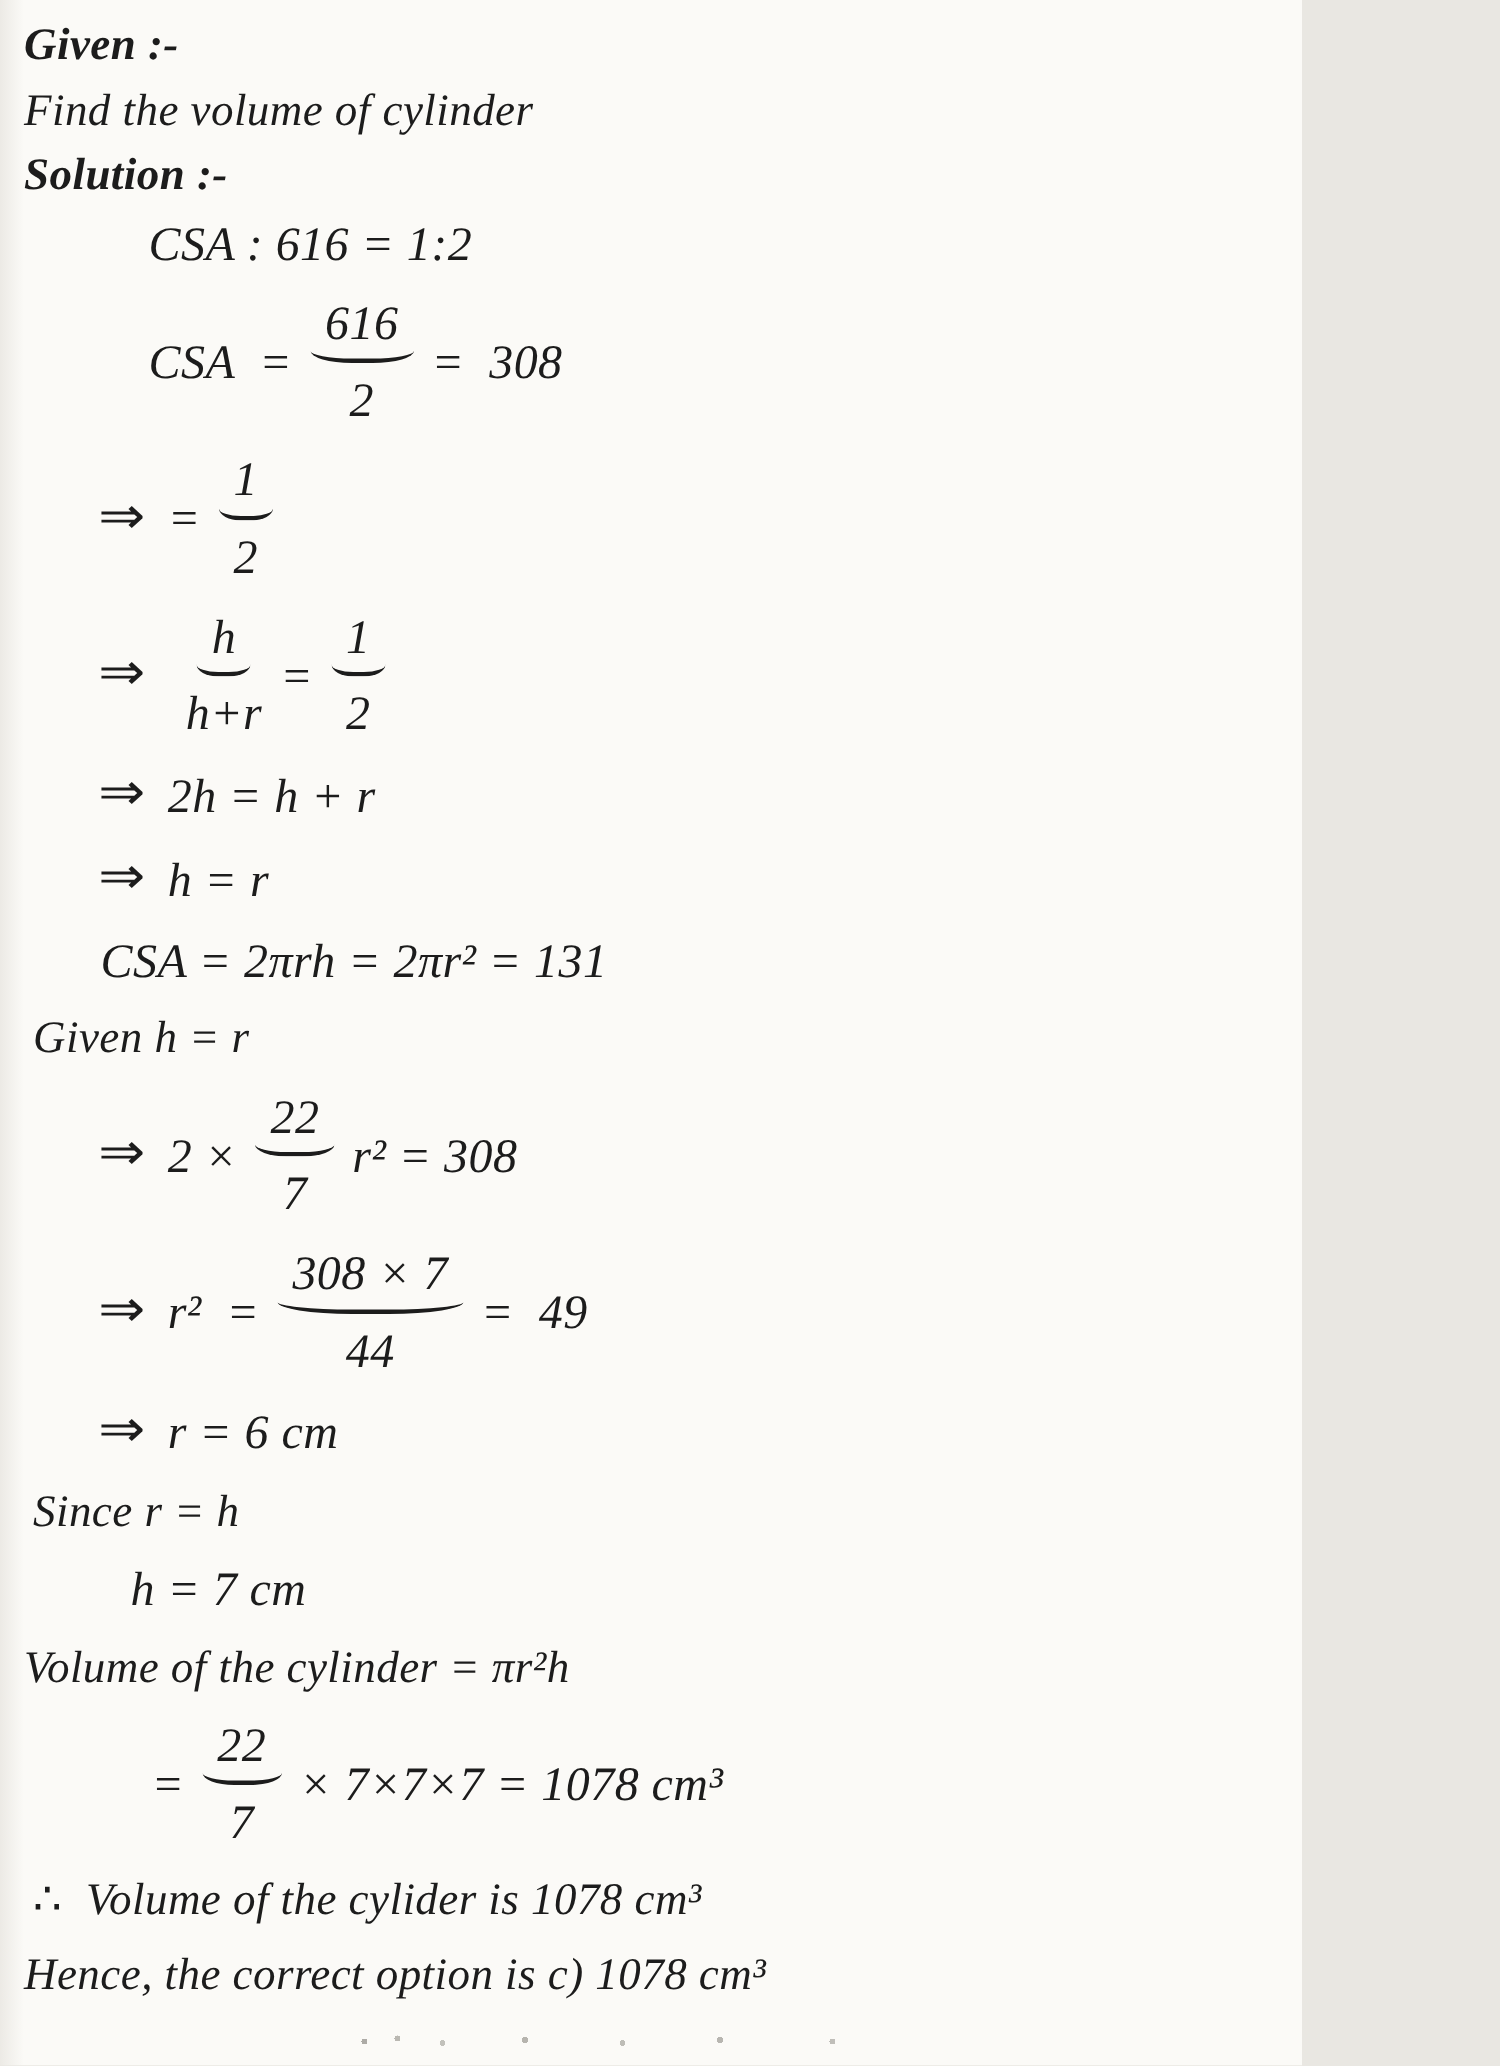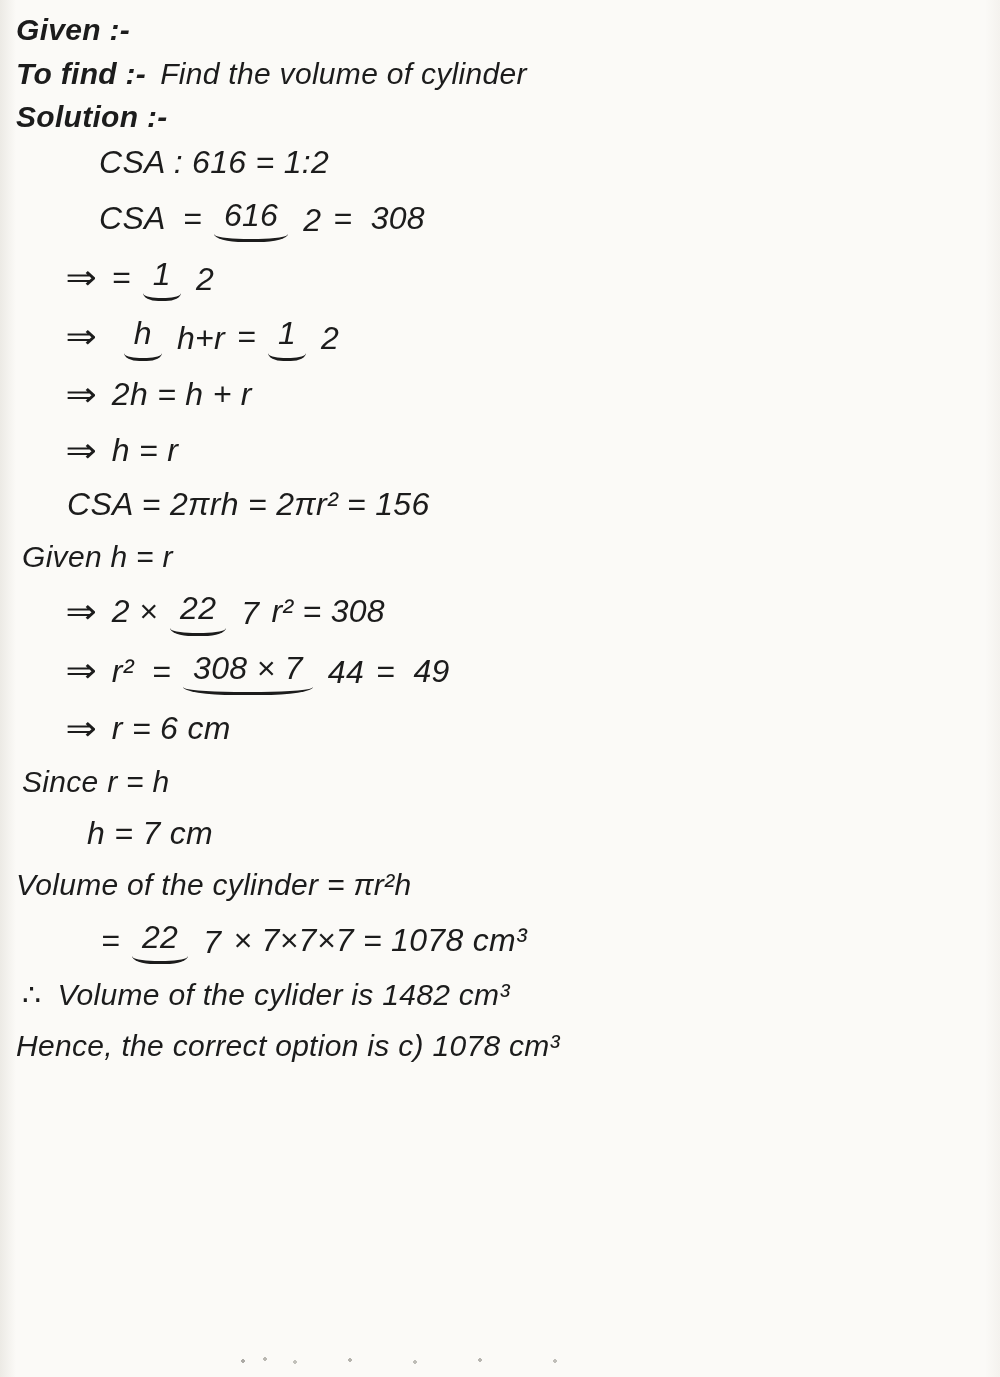--- a/index.html
+++ b/index.html
@@ -5,26 +5,26 @@
   html, body {
     margin: 0;
     padding: 0;
     width: 1000px;
     height: 1377px;
     overflow: hidden;
     background: #e9e7e2;
   }
   .sheet {
     position: relative;
-    width: 1000px;
+    width: 868px;
     height: 1377px;
     box-sizing: border-box;
     padding: 10px 18px 0 16px;
     background: linear-gradient(90deg, #eceae5 0px, #fbfaf7 16px, #fbfaf7 985px, #f4f2ee 1000px);
-    font-family: Liberation Sans, sans-serif;
+    font-family: Liberation Serif, serif;
     font-style: italic;
     color: #1c1c1c;
     overflow: hidden;
   }
   .line {
     display: flex;
     align-items: center;
     font-size: 30px;
     line-height: 1.32;
     margin-bottom: 11px;
@@ -39,25 +39,25 @@
     font-style: normal;
     transform: scaleX(1.1);
   }
   .therefore {
     font-size: 30px;
     margin-right: 16px;
     font-style: normal;
   }
   .frac {
     display: inline-flex;
+    flex-direction: column;
     align-items: center;
     text-align: center;
     margin: 0 12px;
     vertical-align: middle;
-    gap: 15px;
   }
   .frac .num {
     padding: 0 10px 3px 10px;
     border-bottom: 3px solid #1c1c1c;
     border-radius: 0 0 40% 40% / 0 0 8px 8px;
   }
   .frac .den { padding-top: 3px; }
   .ind-a { padding-left: 38px; }   
   .ind-b { padding-left: 6px;  }   
   .ind-c { padding-left: 26px; align-items: center; }   
@@ -83,21 +83,20 @@
 </head>
 <body>
 
 <div class="sheet">
 
   <div class="line hdr">
     <span class="label">Given :-</span>
   </div>
 
   <div class="line hdr">
-    <span class="label">To find :-</span>
     <span>Find the volume of cylinder</span>
   </div>
 
   <div class="line hdr">
     <span class="label">Solution :-</span>
   </div>
 
   <div class="line ind-a big">
     <span>CSA : 616 = 1:2</span>
   </div>
@@ -137,21 +136,21 @@
     <span class="arrow">⇒</span>
     <span>2h = h + r</span>
   </div>
 
   <div class="line ind-b big">
     <span class="arrow">⇒</span>
     <span>h = r</span>
   </div>
 
   <div class="line ind-b big">
-    <span>CSA = 2πrh = 2πr² = 156</span>
+    <span>CSA = 2πrh = 2πr² = 131</span>
   </div>
 
   <div class="line ind-b">
     <span>Given h = r</span>
   </div>
 
   <div class="line ind-b big">
     <span class="arrow">⇒</span>
     <span>2 ×</span>
     <span class="frac">
@@ -192,21 +191,21 @@
     <span>=</span>
     <span class="frac">
       <span class="num">22</span>
       <span class="den">7</span>
     </span>
     <span>× 7×7×7 = 1078 cm³</span>
   </div>
 
   <div class="line ind-b">
     <span class="therefore">∴</span>
-    <span>Volume of the cylider is 1482 cm³</span>
+    <span>Volume of the cylider is 1078 cm³</span>
   </div>
 
   <div class="line">
     <span>Hence, the correct option is c) 1078 cm³</span>
   </div>
 
   <div class="smudge"></div>
 </div>
 
 </body></html>

